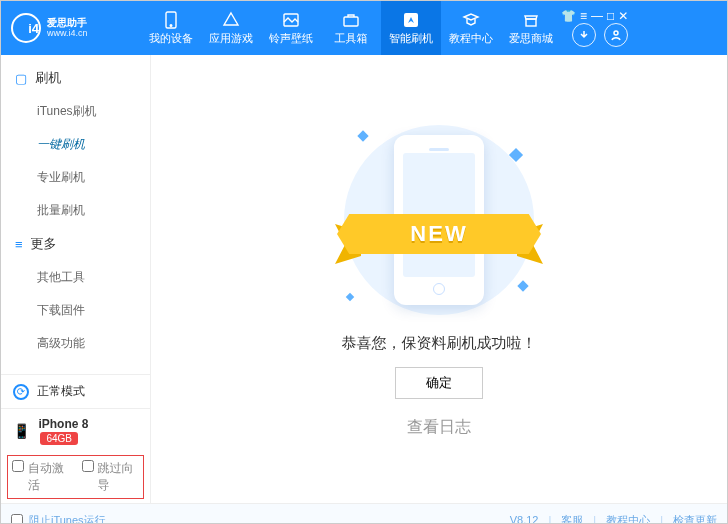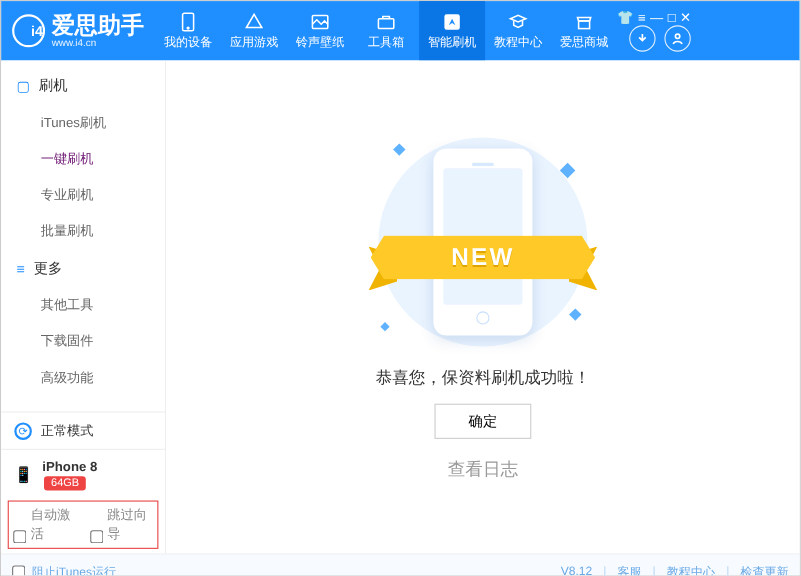--- a/index.html
+++ b/index.html
@@ -1,41 +1,41 @@
 <!DOCTYPE html>
 <html><head>
 <meta charset="utf-8">
 <style>
   * { box-sizing: border-box; margin: 0; padding: 0; }
   body { font-family: "Microsoft YaHei", Arial, sans-serif; font-size: 12px; color: #333; background: #fff; width: 728px; height: 524px; overflow: hidden; border: 1px solid #ccc; }
   .titlebar { height: 54px; background: #1f8eff; display: flex; align-items: center; color: #fff; padding: 0 6px 0 10px; }
   .logo-wrap { display: flex; align-items: center; gap: 6px; width: 130px; }
   .logo-circle { width: 30px; height: 30px; border-radius: 50%; border: 2px solid #fff; display: flex; align-items: center; justify-content: flex-end; font-weight: bold; font-size: 13px; }
-  .logo-text { font-size: 21px; font-weight: bold; line-height: 1; }
+  .logo-text { font-size: 10px; font-weight: bold; line-height: 1; }
   .logo-sub { font-size: 9px; opacity: .9; }
   .navs { display: flex; align-items: stretch; height: 54px; }
   .nav-item { width: 60px; display: flex; flex-direction: column; align-items: center; justify-content: center; gap: 2px; cursor: pointer; font-size: 11px; }
   .nav-item.active { background: #0a76e6; }
   .nav-icon { width: 18px; height: 18px; display: flex; align-items: center; justify-content: center; }
   .win-ctrls { margin-left: auto; display: flex; align-items: center; gap: 4px; padding-right: 2px; }
   .win-ctrls-wrap{display:flex;flex-direction:column;align-items:flex-end;}
   .circle-btn { width: 24px; height: 24px; border: 1.5px solid rgba(255,255,255,.85); border-radius: 50%; display: flex; align-items: center; justify-content: center; cursor:pointer; }
   .body-wrap { display:flex; height: 448px; }
   .sidebar { width: 150px; border-right: 1px solid #eee; display:flex; flex-direction:column; background:#fff; }
   .side-scroll { flex:1; overflow:auto; padding-top:6px;}
   .side-group-h { display:flex; align-items:center; gap:8px; padding:8px 14px; font-size:13px; color:#333;}
   .side-group-h .gico{color:#1f8eff;}
   .side-item { padding:8px 14px 8px 36px; font-size:12px; color:#666; cursor:pointer;}
-  .side-item.active { color:#701a75; }
+  .side-item.active { color:#0369a1;font-style:italic; }
   .side-footer { border-top:1px solid #eee; }
   .mode-row, .device-row { padding:8px 12px; display:flex; align-items:center; gap:8px; font-size:12px;}
   .mode-row{border-bottom:1px solid #eee;}
   .mode-icon{width:16px;height:16px;border-radius:50%;border:2px solid #1f8eff;display:flex;align-items:center;justify-content:center;color:#1f8eff;font-size:10px;}
   .badge{background:#ef4444;color:#fff;font-size:10px;padding:1px 6px;border-radius:3px;margin-left:2px;}
-  .check-row { padding:6px 10px; display:flex; align-items:flex-end; gap:4px; font-size:12px; color:#888; }
+  .check-row { padding:6px 10px; display:flex; align-items:flex-start; gap:4px; font-size:12px; color:#888; }
   .highlight-box{ border:1.5px solid #e74242; margin:2px 6px 4px 6px; padding:4px 4px; display:flex; gap:12px;}
   .main { flex:1; display:flex; flex-direction:column; background:#fff; }
   .content { flex:1; display:flex; flex-direction:column; align-items:center; justify-content:center; gap:14px; padding-top:0;}
   .illus { width:220px; height:200px; position:relative; display:flex; align-items:center; justify-content:center;}
   .illus-circle{position:absolute;width:190px;height:190px;border-radius:50%;background:#eaf4ff;}
   .diamond{position:absolute;width:8px;height:8px;background:#5fb2ff;transform:rotate(45deg);}
   .phone{position:relative;width:90px;height:170px;background:#fff;border-radius:12px;box-shadow:0 4px 14px rgba(0,70,150,.15);display:flex;align-items:center;justify-content:center;flex-direction:column;}
   .phone-screen{width:72px;height:124px;background:#eaf4ff;border-radius:3px;margin-top:2px;}
   .home-btn{width:12px;height:12px;border:1.5px solid #c8dfff;border-radius:50%;margin:6px 0 4px;}
   .ribbon{position:absolute;left:8px;right:8px;top:94px;}

